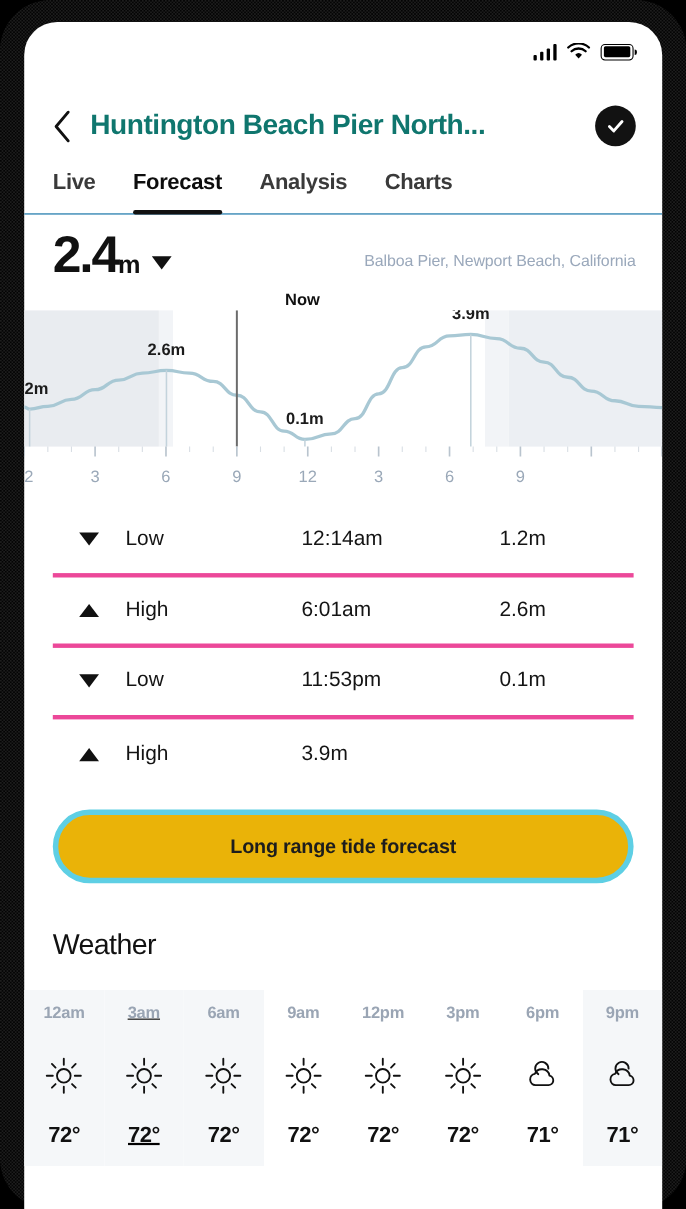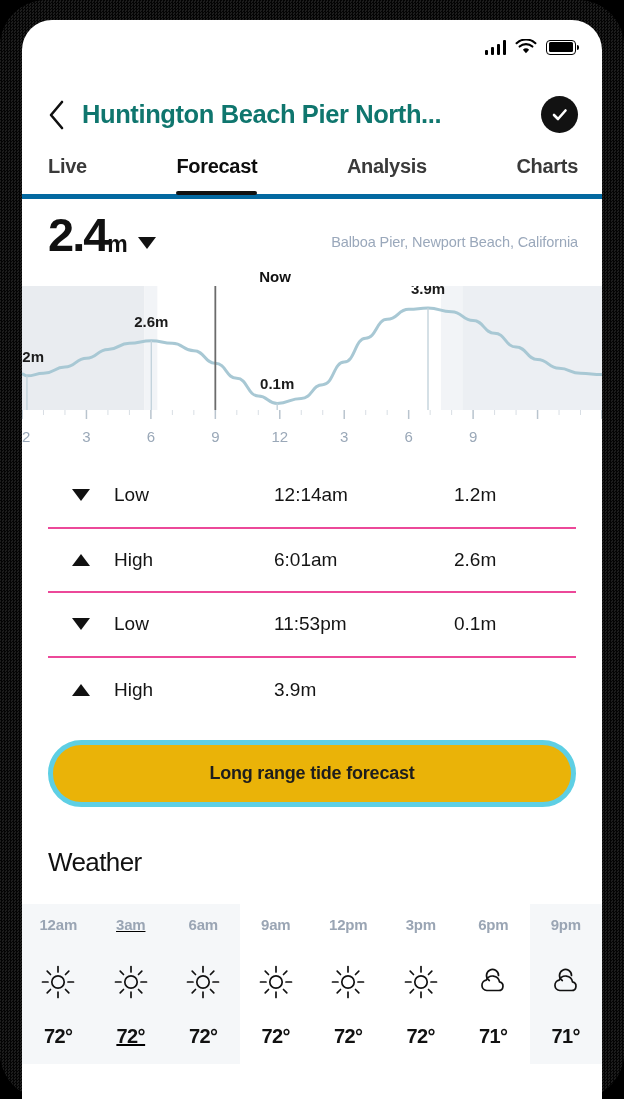--- a/index.html
+++ b/index.html
@@ -64,22 +64,22 @@
     letter-spacing:-.4px; white-space:nowrap; overflow:hidden;
   }
   .check-badge {
     width:37px; height:37px; border-radius:50%; background:#121212;
     flex:none; display:flex; align-items:center; justify-content:center;
     cursor:pointer;
   }
 
   
   .tabs {
-    display:flex; gap:34px; padding:22px 24px 0 26px;
-    border-bottom:5px solid #0369a1; position:relative;justify-content:space-between;
+    display:flex; gap:34px; padding:22px 12px 0 26px;
+    border-bottom:1px solid #0369a1; position:relative;
   }
   .tab {
     font-size:20px; font-weight:bold; color:#3a3a3a;
     padding-bottom:16px; letter-spacing:-.3px;
     cursor:pointer; position:relative;
   }
   .tab.active { color:#0d0d0d; }
   .tab.active::after {
     content:""; position:absolute; left:0; right:0; bottom:-1px;
     height:4px; background:#111; border-radius:2px;
@@ -107,21 +107,21 @@
   .chart-svg { display:block; width:100%; height:170px; }
   .now-label {
     position:absolute; top:-18px; left:253px; transform:translateX(-50%);
     font-size:15px; font-weight:bold; color:#111;
   }
 
   
   .tide-table { padding:0 26px; margin-top:8px; }
   .tide-row {
     display:flex; align-items:center; height:64.5px;
-    border-bottom:2px solid #ec4899; font-size:19px; color:#141414;
+    border-bottom:4px solid #ec4899; font-size:19px; color:#141414;
   }
   .tide-row:last-child { border-bottom:none; }
   .col-arrow { width:66px; display:flex; justify-content:center; }
   .arr { width:0; height:0; border-left:9px solid transparent; border-right:9px solid transparent; }
   .arr.down { border-top:12px solid #111; }
   .arr.up { border-bottom:12px solid #111; }
   .col-type { width:160px; }
   .col-time { width:180px; }
   .col-height { flex:1; }
 

